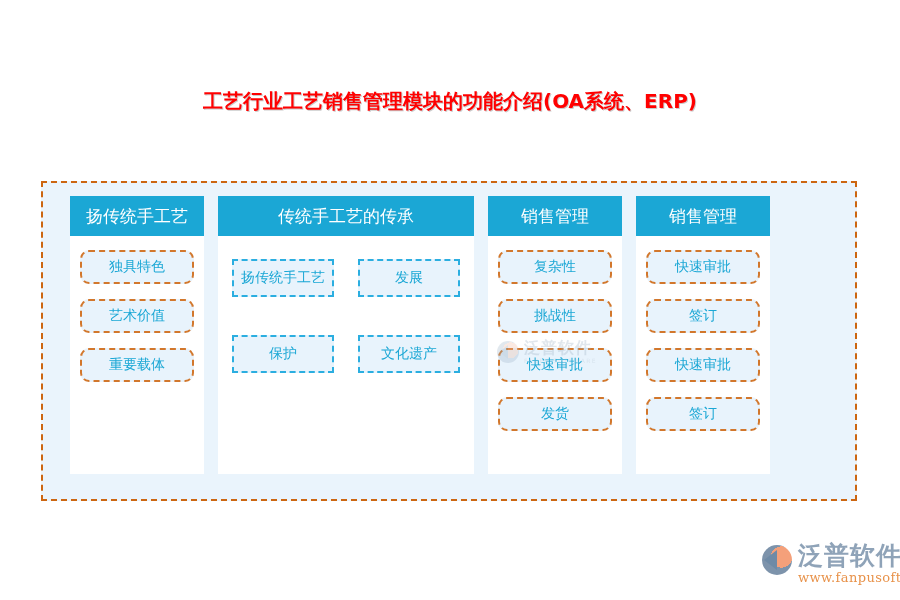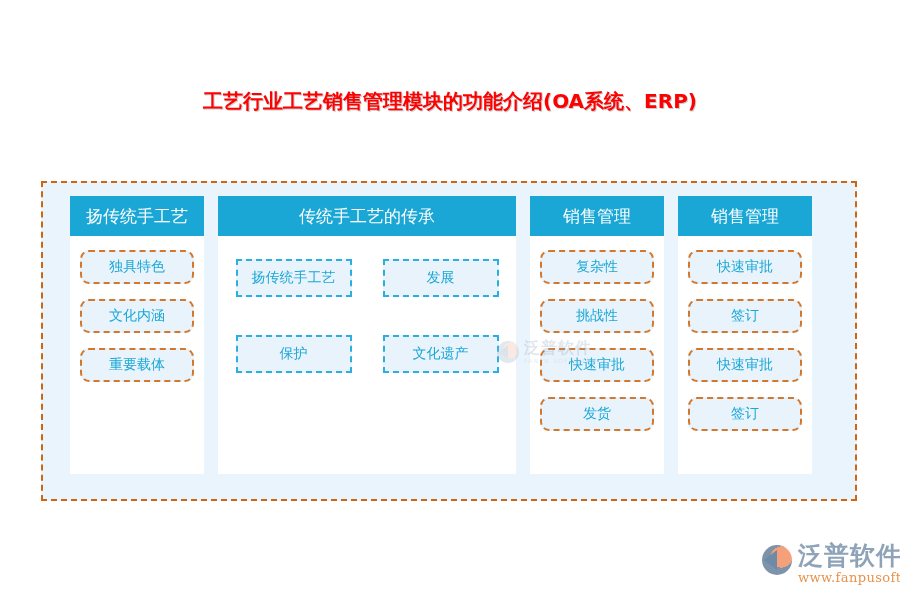--- a/index.html
+++ b/index.html
@@ -59,21 +59,21 @@
   }
 
   .col {
     background: #ffffff;
     height: 278px;
     display: flex;
     flex-direction: column;
   }
 
   .col-narrow { width: 134px; }
-  .col-wide   { width: 298px; }
+  .col-wide   { width: 256px; }
 
   .col-header {
     height: 40px;
     background: #1BA7D5;
     color: #ffffff;
     font-size: 17px;
     display: flex;
     align-items: center;
     justify-content: center;
     white-space: nowrap;
@@ -216,21 +216,21 @@
   <div class="title">工艺行业工艺销售管理模块的功能介绍(OA系统、ERP)</div>
 
   <div class="outer-frame">
 
     <div class="columns">
 
       <div class="col col-narrow">
         <div class="col-header">扬传统手工艺</div>
         <div class="col-body stack">
           <div class="pill pill-orange">独具特色</div>
-          <div class="pill pill-orange">文化内涵</div>
+          <div class="pill pill-orange">艺术价值</div>
           <div class="pill pill-orange">重要载体</div>
         </div>
       </div>
 
       <div class="col col-wide">
         <div class="col-header">传统手工艺的传承</div>
         <div class="col-body grid2">
           <div class="pill pill-blue">扬传统手工艺</div>
           <div class="pill pill-blue">发展</div>
           <div class="pill pill-blue">保护</div>

